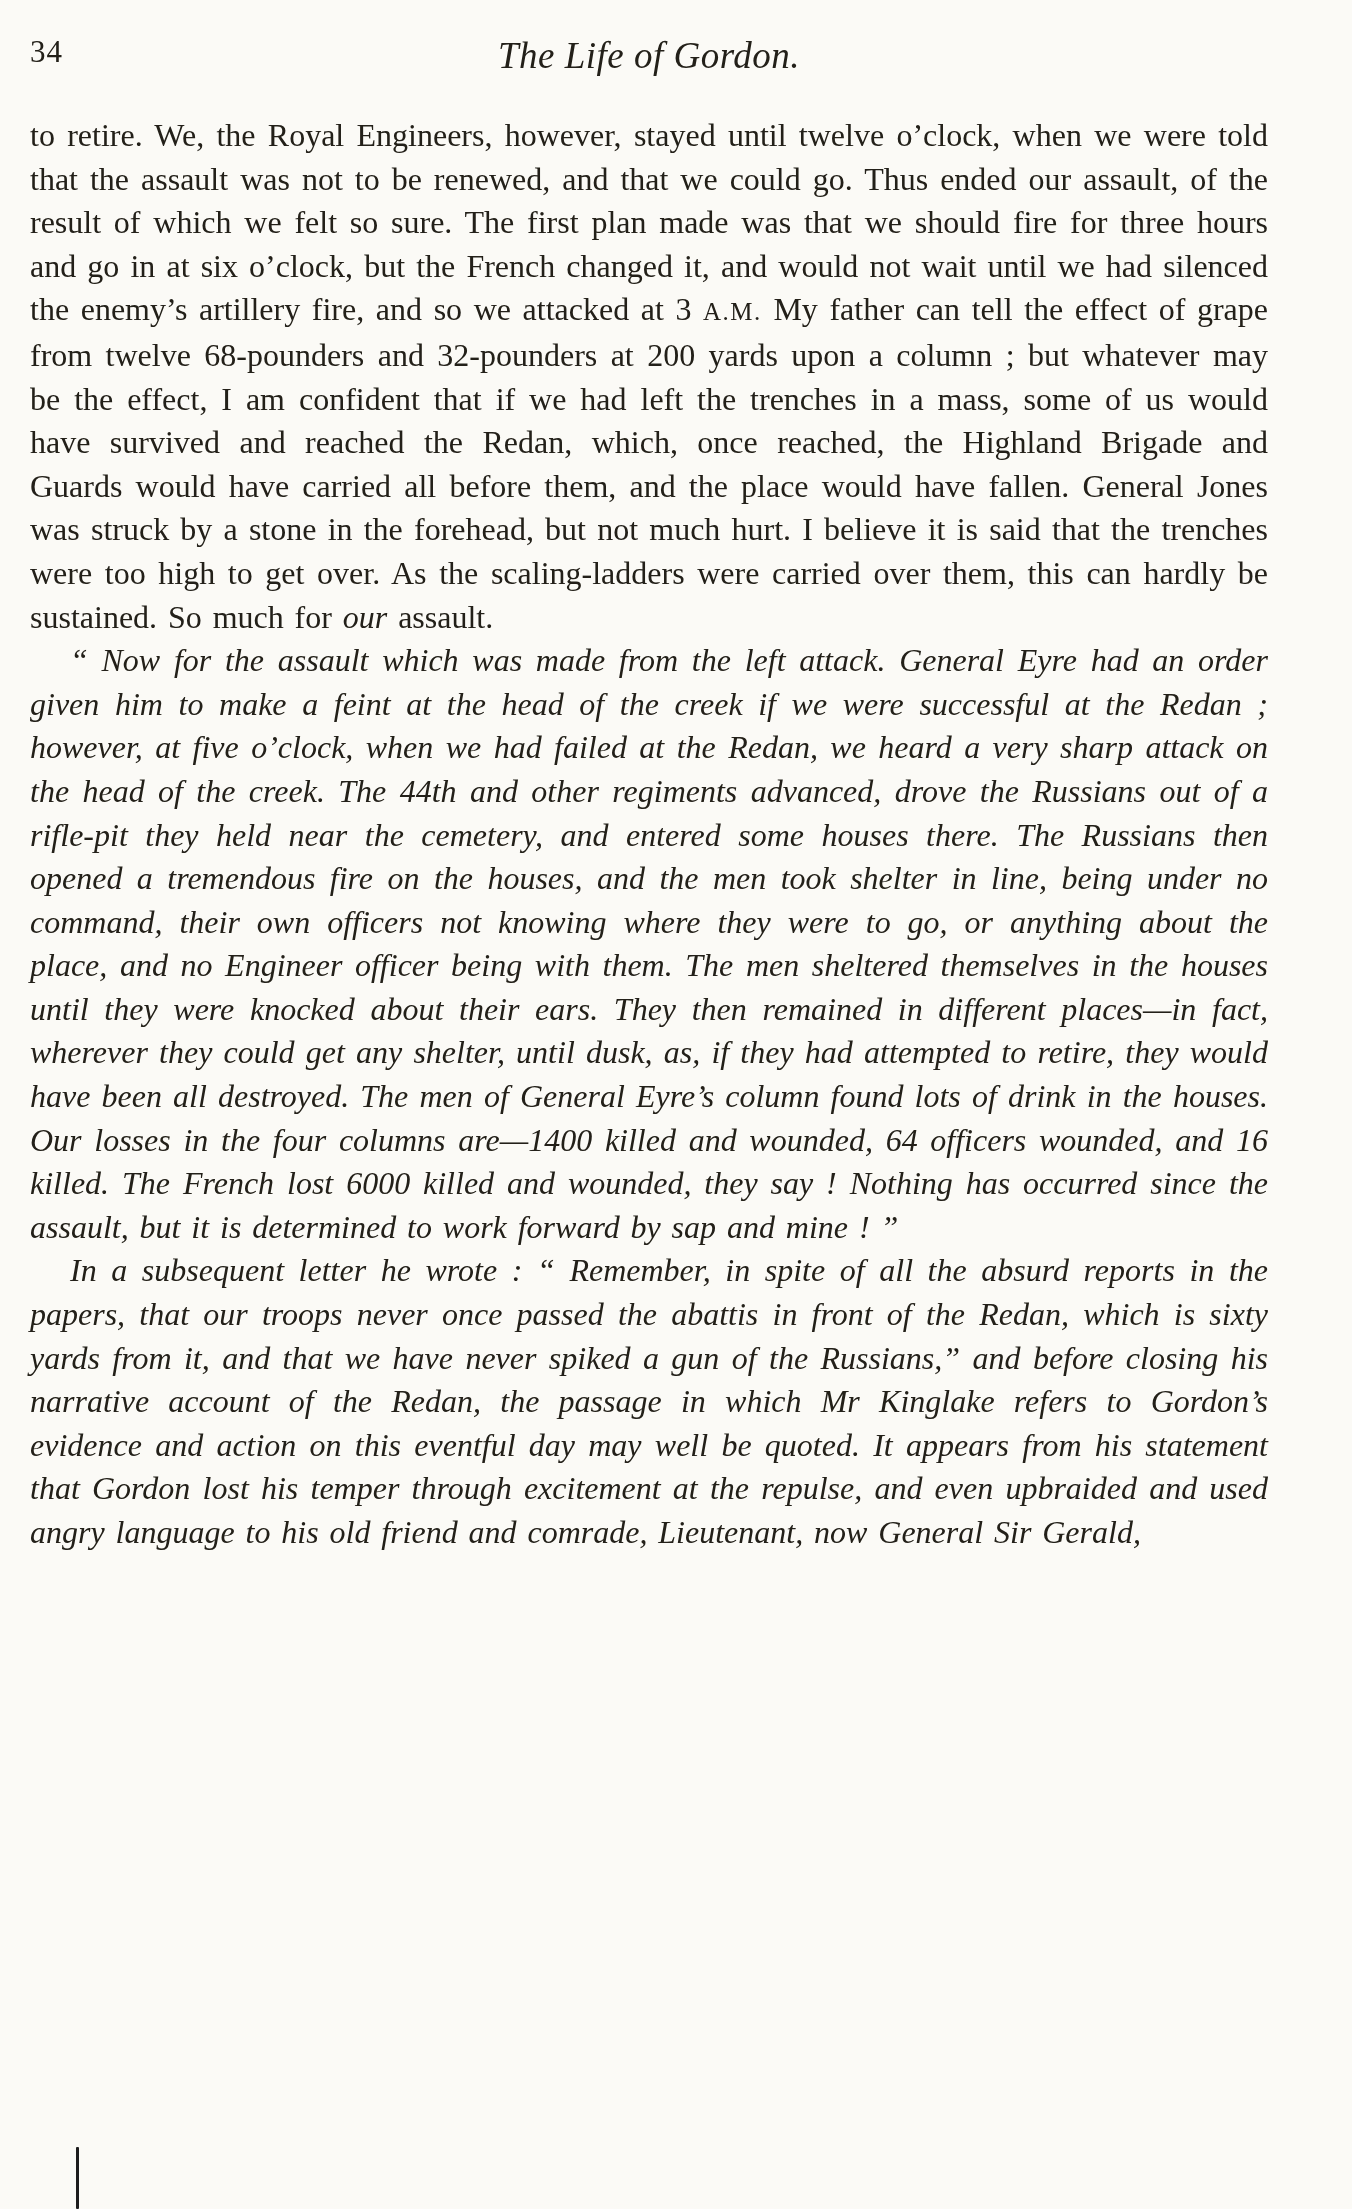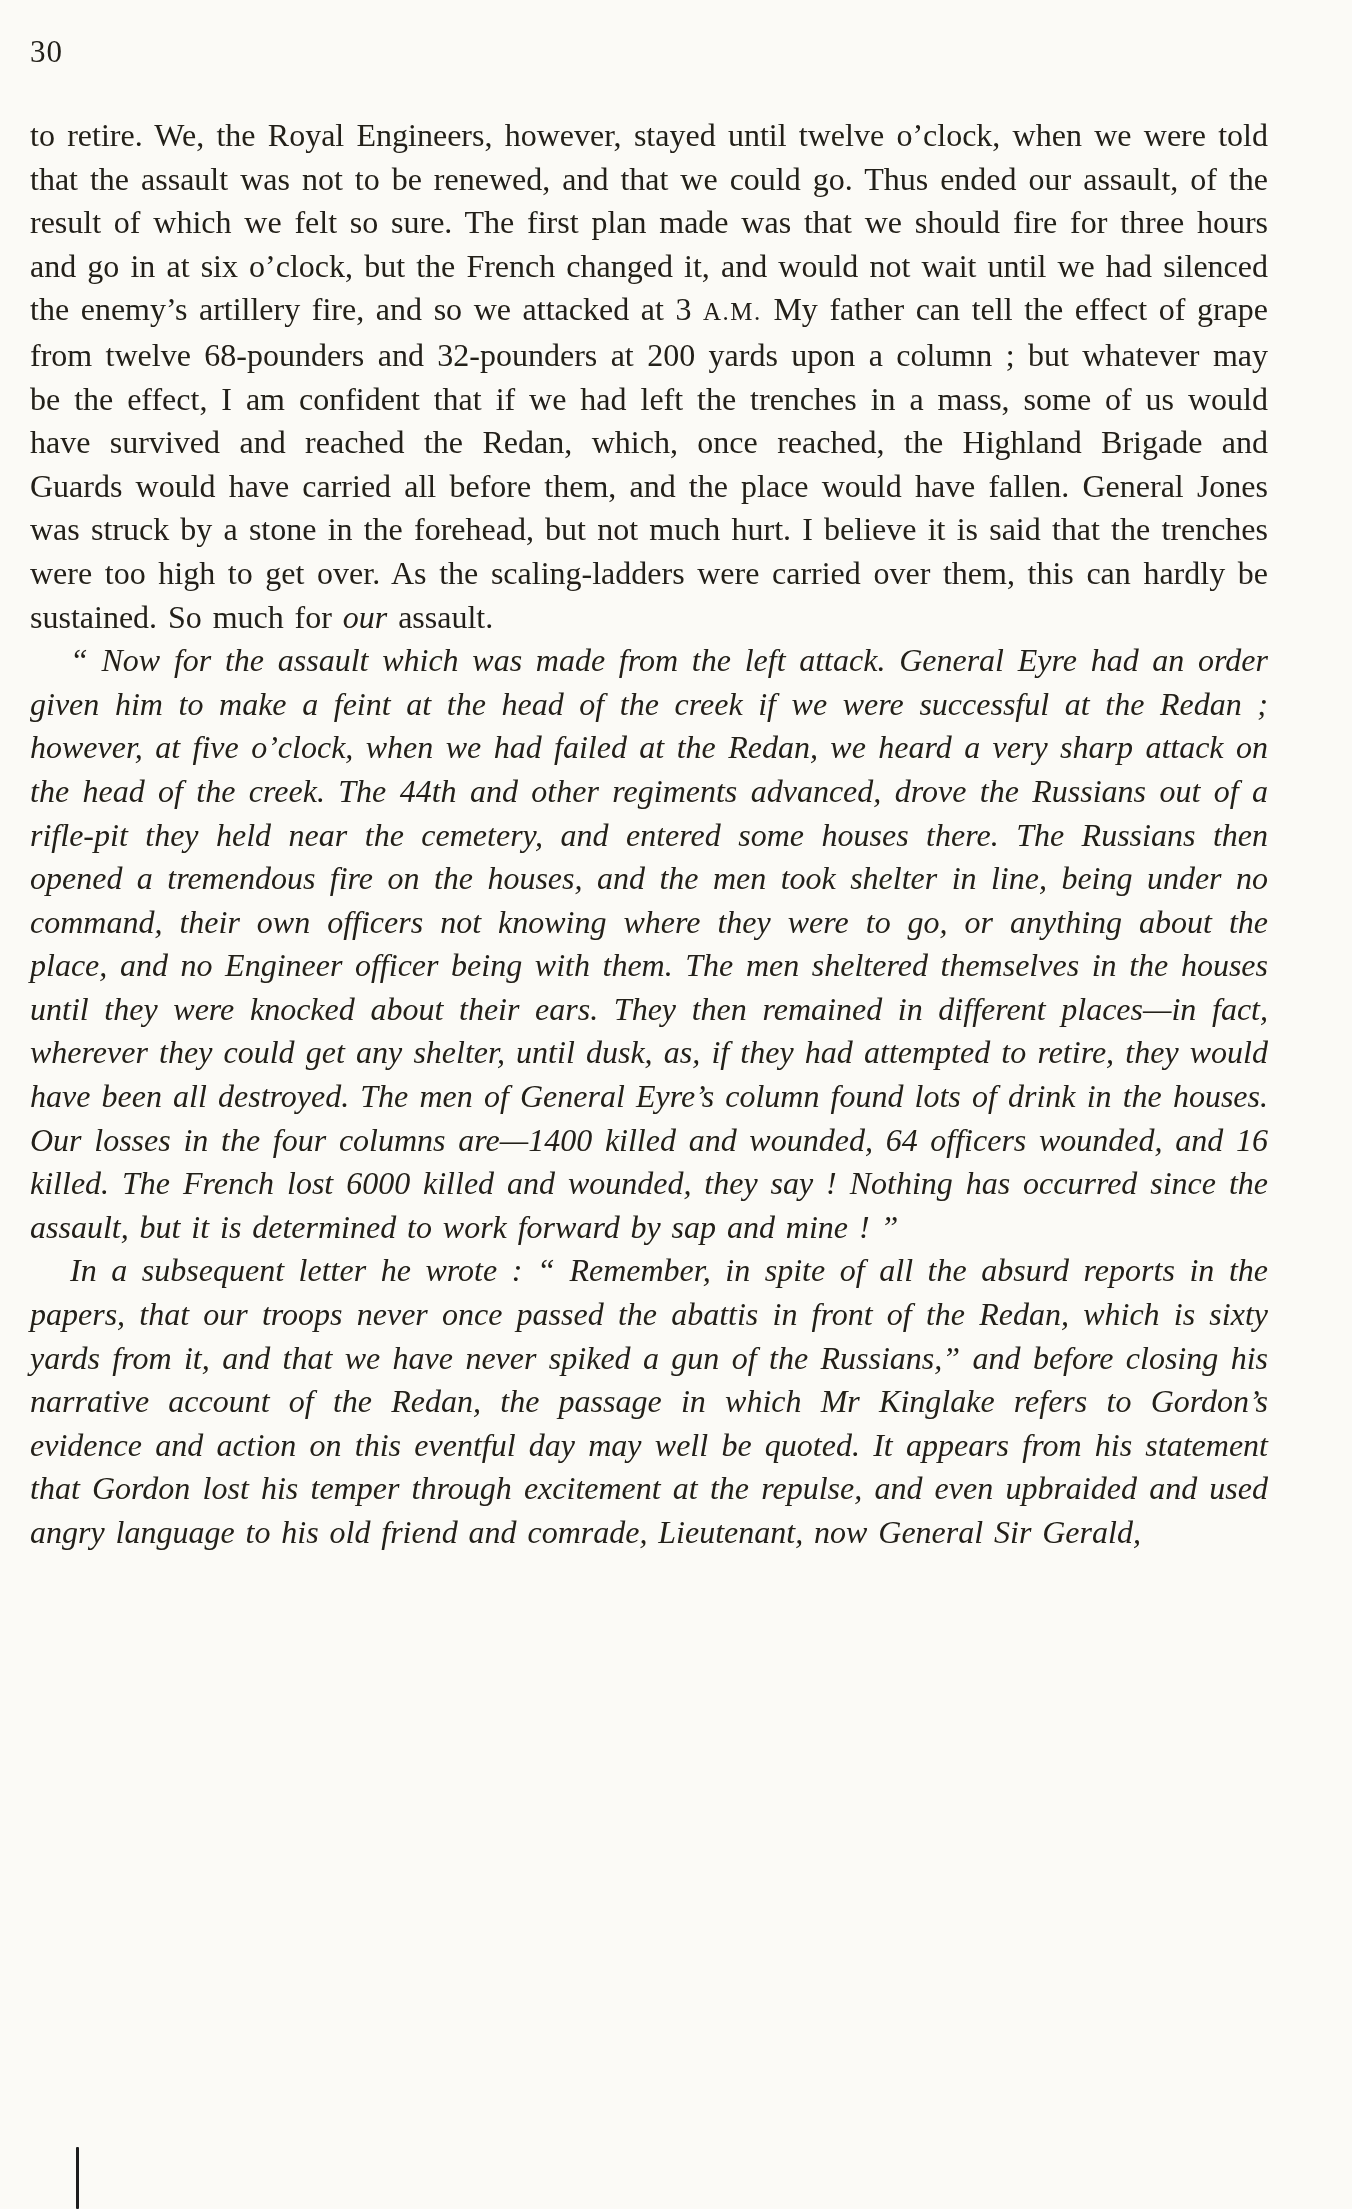--- a/index.html
+++ b/index.html
@@ -67,21 +67,22 @@
     background: #1c1c1c;
     border-radius: 1px;
   }
 </style>
 </head>
 <body>
 
 <div class="page">
 
   <header class="running-head">
-    <span class="page-number">30</span>
+    <span class="page-number">34</span>
+    <span class="book-title">The Life of Gordon.</span>
   </header>
 
   <main class="text-block">
       <p class="para"><span>to retire.  We, the Royal Engineers, however, stayed until twelve o’clock, when we were told that the assault was not to be renewed, and that we could go.  Thus ended our assault, of the result of which we felt so sure.  The first plan made was that we should fire for three hours and go in at six o’clock, but the French changed it, and would not wait until we had silenced the enemy’s artillery fire, and so we attacked at 3 </span><span class="smallcaps">A.M.</span><span>  My father can tell the effect of grape from twelve 68-pounders and 32-pounders at 200 yards upon a column ; but whatever may be the effect, I am confident that if we had left the trenches in a mass, some of us would have survived and reached the Redan, which, once reached, the Highland Brigade and Guards would have carried all before them, and the place would have fallen.  General Jones was struck by a stone in the forehead, but not much hurt.  I believe it is said that the trenches were too high to get over.  As the scaling-ladders were carried over them, this can hardly be sustained.  So much for </span><span class="italic">our</span><span> assault.</span></p>
       <p class="para indent"><span>“ Now for the assault which was made from the left attack.  General Eyre had an order given him to make a feint at the head of the creek if we were successful at the Redan ; however, at five o’clock, when we had failed at the Redan, we heard a very sharp attack on the head of the creek.  The 44th and other regiments advanced, drove the Russians out of a rifle-pit they held near the cemetery, and entered some houses there.  The Russians then opened a tremendous fire on the houses, and the men took shelter in line, being under no command, their own officers not knowing where they were to go, or anything about the place, and no Engineer officer being with them.  The men sheltered themselves in the houses until they were knocked about their ears.  They then remained in different places—in fact, wherever they could get any shelter, until dusk, as, if they had attempted to retire, they would have been all destroyed.  The men of General Eyre’s column found lots of drink in the houses.  Our losses in the four columns are—1400 killed and wounded, 64 officers wounded, and 16 killed.  The French lost 6000 killed and wounded, they say !  Nothing has occurred since the assault, but it is determined to work forward by sap and mine ! ”</span></p>
       <p class="para indent"><span>In a subsequent letter he wrote : “ Remember, in spite of all the absurd reports in the papers, that our troops never once passed the abattis in front of the Redan, which is sixty yards from it, and that we have never spiked a gun of the Russians,” and before closing his narrative account of the Redan, the passage in which Mr Kinglake refers to Gordon’s evidence and action on this eventful day may well be quoted.  It appears from his statement that Gordon lost his temper through excitement at the repulse, and even upbraided and used angry language to his old friend and comrade, Lieutenant, now General Sir Gerald,</span></p>
     </main>
 
   <div class="scan-artifact"></div>
 

